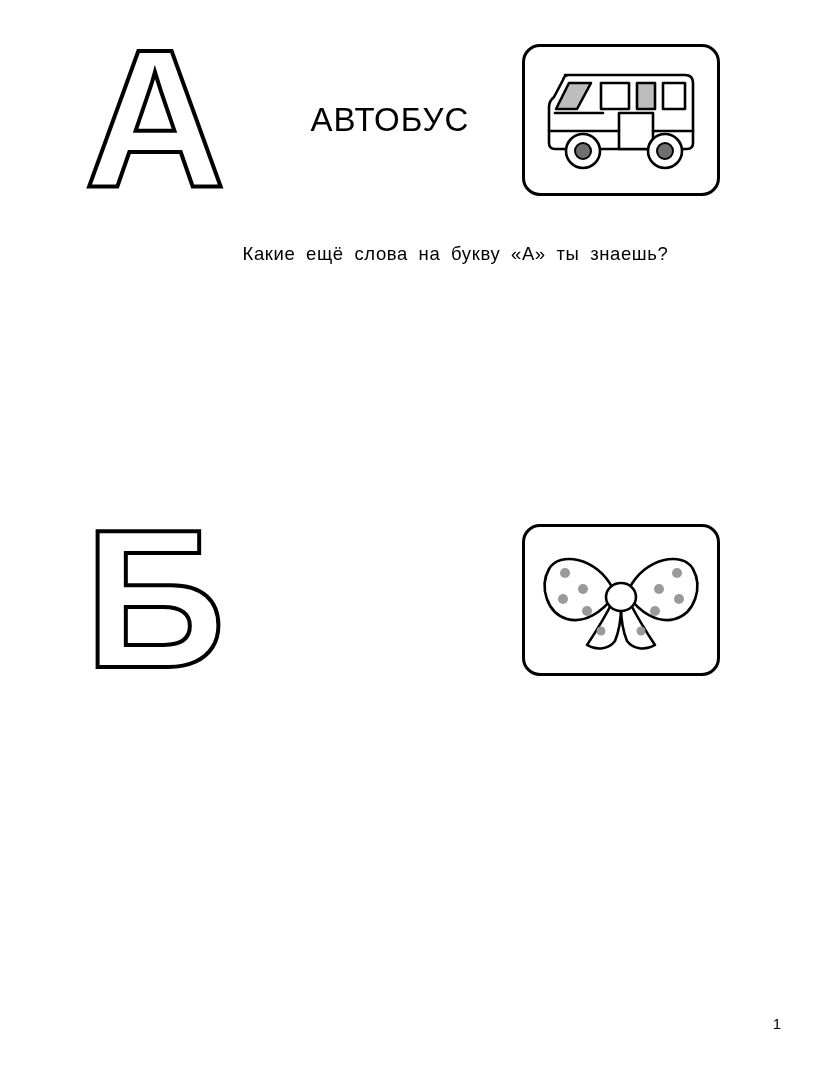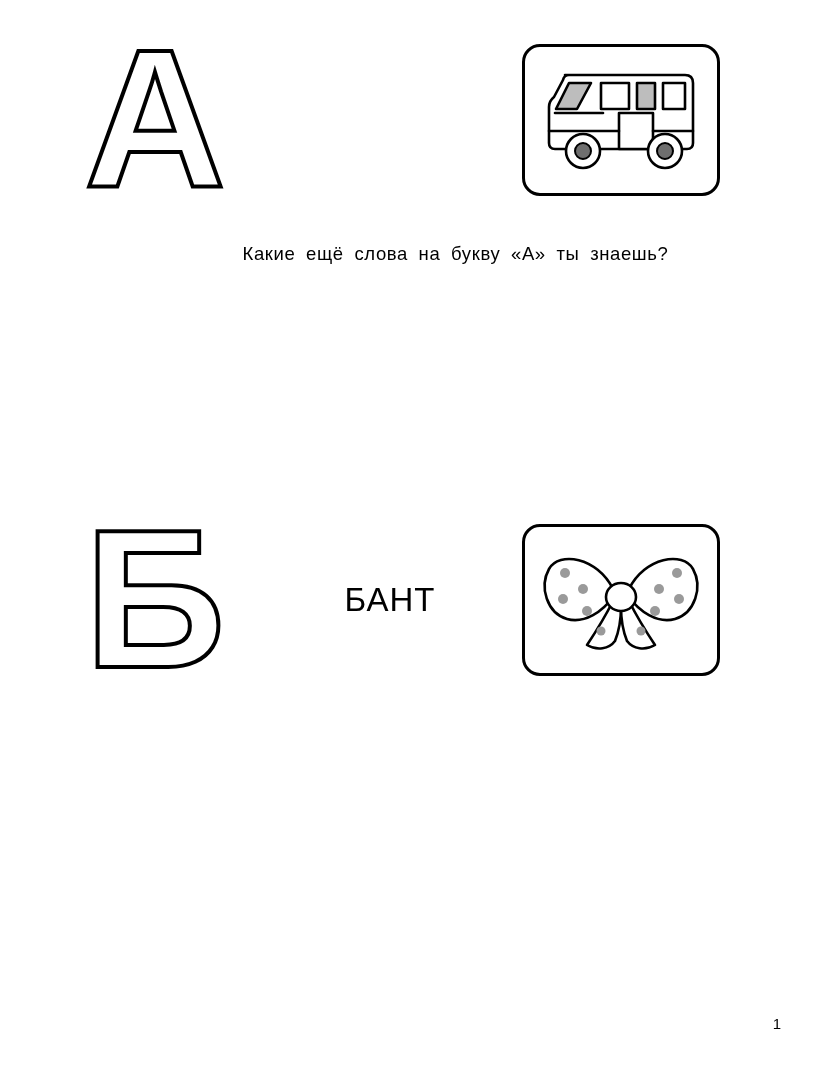--- a/index.html
+++ b/index.html
@@ -116,20 +116,21 @@
 </head>
 <body>
 
 <div class="page">
 
   <div class="entry entry-a">
     <div class="entry-row">
 
       <div class="letter-outline">А</div>
 
+      <div class="word">АВТОБУС</div>
 
       <div class="picture-frame">
         <svg width="192" height="146" viewBox="0 0 192 146">
           <g fill="none" stroke="#000" stroke-width="2.6" stroke-linejoin="round" stroke-linecap="round">
 
             <path d="M40 28 L160 28 Q168 28 168 36 L168 96 Q168 102 162 102 L30 102 Q24 102 24 96 L24 60 Q24 54 29 50 L38 33 Q39 28 44 28 Z"></path>
 
             <path d="M44 36 L66 36 L52 62 L31 62 Z" fill="#bdbdbd" stroke="#000"></path>
 
             <rect x="76" y="36" width="28" height="26" fill="#ffffff"></rect>
@@ -154,21 +155,20 @@
     </div>
 
     <div class="question q-a">Какие ещё слова на букву «А» ты знаешь?</div>
   </div>
 
   <div class="entry entry-b">
     <div class="entry-row">
 
       <div class="letter-outline">Б</div>
 
-      <div class="word">БАНТ</div>
 
       <div class="picture-frame">
         <svg width="192" height="146" viewBox="0 0 192 146">
           <g fill="#ffffff" stroke="#000" stroke-width="2.6" stroke-linejoin="round" stroke-linecap="round">
 
             <path d="M88 62 C72 30 34 24 24 42 C14 60 22 86 42 92 C60 97 78 84 88 70 Z"></path>
 
             <path d="M104 62 C120 30 158 24 168 42 C178 60 170 86 150 92 C132 97 114 84 104 70 Z"></path>
 
             <path d="M88 74 C80 90 70 106 62 118 C72 124 84 122 90 114 C94 104 96 90 96 80 Z"></path>

